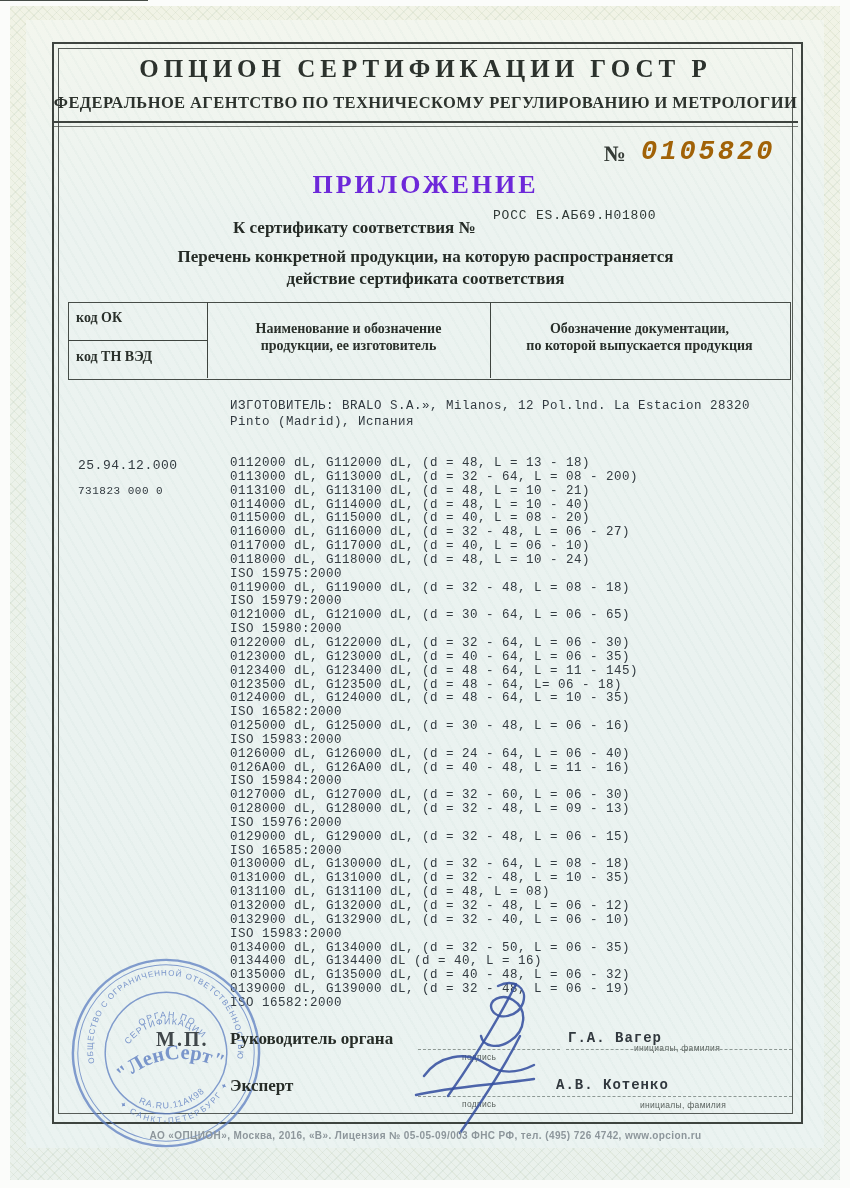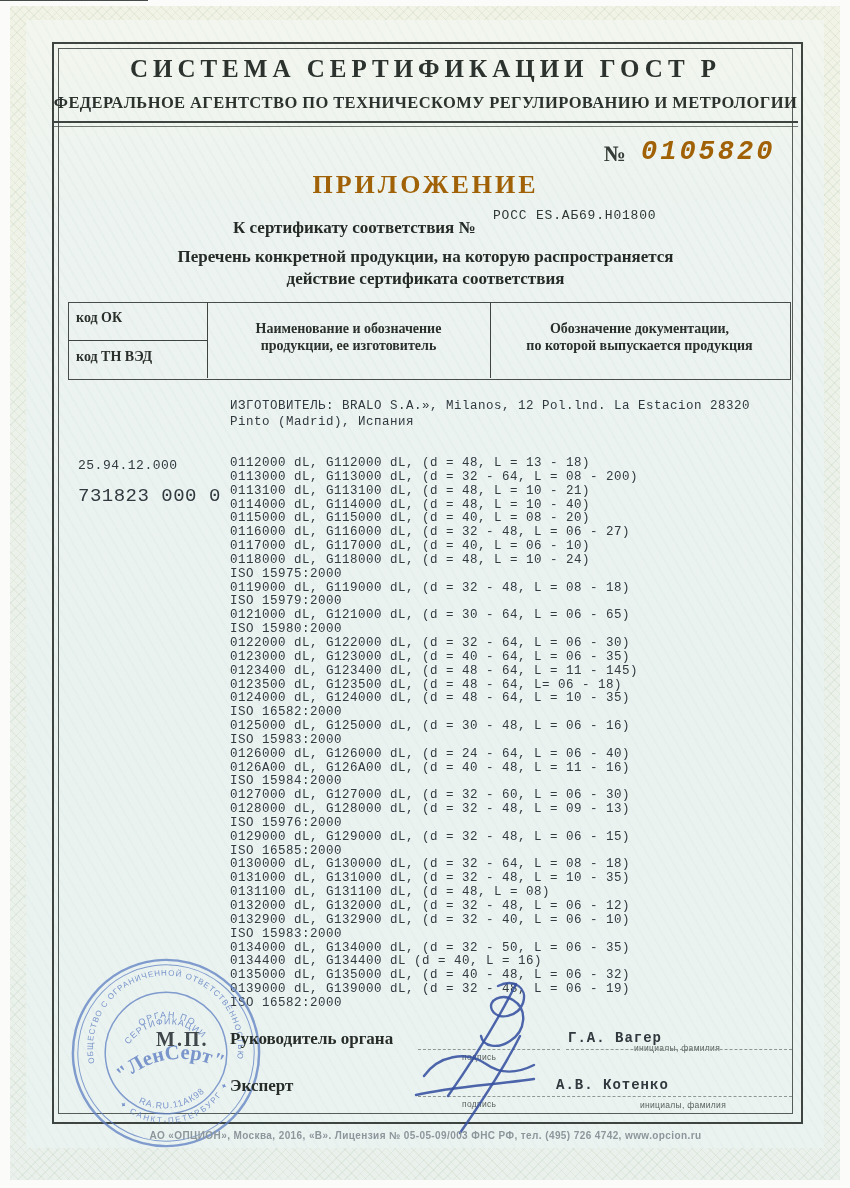--- a/index.html
+++ b/index.html
@@ -28,21 +28,21 @@
   .txt{position:absolute;color:#252b26;}
   .center{left:52px;width:747px;text-align:center;}
   .serif-bold{font-family:"Liberation Serif","DejaVu Serif",serif;font-weight:bold;}
   .mono{font-family:"Liberation Mono","DejaVu Sans Mono",monospace;}
   .sans{font-family:"Liberation Sans","DejaVu Sans",sans-serif;}
 
   .sys-title{top:55px;font-size:25px;letter-spacing:5px;color:#2c322d;}
   .agency{top:93px;font-size:16.5px;letter-spacing:.4px;color:#2c322d;}
   .num-sign{left:604px;top:141px;font-size:22px;color:#363c37;}
   .blank-num{left:641px;top:137px;font-size:27px;letter-spacing:3px;font-weight:bold;}
-  .doc-title{top:170px;font-size:26px;letter-spacing:3px;color:#a16207;}
+  .doc-title{top:170px;font-size:26px;letter-spacing:3px;color:#6d28d9;}
   .cert-label{left:233px;top:218px;font-size:17px;}
   .cert-number{left:493px;top:208px;font-size:13px;letter-spacing:.8px;color:#2e3734;}
   .cert-underline{left:488px;top:234px;width:148px;height:1px;background:#454b46;}
   .subtitle1{top:247px;font-size:17px;}
   .subtitle2{top:269px;font-size:17px;}
 
   .tbl-box{position:absolute;left:68px;top:302px;width:721px;height:76px;border:1px solid #464c47;}
   .tbl-v1{left:207px;top:302px;width:1px;height:76px;}
   .tbl-v2{left:490px;top:302px;width:1px;height:76px;}
   .tbl-h1{left:68px;top:340px;width:139px;height:1px;}
@@ -70,21 +70,21 @@
 <body>
 
 <div id="page">
 
   <div class="security-bg"></div>
   <div class="inner-bg"></div>
 
   <div class="frame-outer"></div>
   <div class="frame-inner"></div>
 
-  <div class="txt center serif-bold sys-title">СИСТЕМА СЕРТИФИКАЦИИ ГОСТ Р</div>
+  <div class="txt center serif-bold sys-title">ОПЦИОН СЕРТИФИКАЦИИ ГОСТ Р</div>
   <div class="txt center serif-bold agency">ФЕДЕРАЛЬНОЕ АГЕНТСТВО ПО ТЕХНИЧЕСКОМУ РЕГУЛИРОВАНИЮ И МЕТРОЛОГИИ</div>
   <div class="rule" style="left:53px;top:121px;width:745px;height:2px;"></div>
   <div class="rule" style="left:53px;top:126px;width:745px;height:1px;opacity:.7;"></div>
 
   <div class="txt num-sign serif-bold">№</div>
   <div class="txt mono blank-num" style="color:#a16207;font-style:italic;">0105820</div>
 
   <div class="txt center serif-bold doc-title">ПРИЛОЖЕНИЕ</div>
   <div class="txt serif-bold cert-label">К сертификату соответствия №</div>
   <div class="txt mono cert-number">РОСС ES.АБ69.Н01800</div>
@@ -99,21 +99,21 @@
   <div class="txt th" style="left:76px;top:310px;">код ОК</div>
   <div class="txt th" style="left:76px;top:349px;text-align:center;">код ТН ВЭД</div>
   <div class="txt th th-c" style="left:207px;top:320px;width:283px;">Наименование и обозначение
 продукции, ее изготовитель</div>
   <div class="txt th th-c" style="left:490px;top:320px;width:299px;">Обозначение документации,
 по которой выпускается продукция</div>
 
   <div class="txt mono body-mono manufacturer">ИЗГОТОВИТЕЛЬ: BRALO S.A.», Milanos, 12 Pol.lnd. La Estacion 28320
 Pinto (Madrid), Испания</div>
   <div class="txt mono body-mono code-ok">25.94.12.000</div>
-  <div class="txt mono body-mono" style="left:78px;top:485px;font-size:19px;">731823 000 0</div>
+  <div class="txt mono body-mono" style="left:78px;top:485px;font-size:11px;">731823 000 0</div>
   <div class="txt mono body-mono products">0112000 dL, G112000 dL, (d = 48, L = 13 - 18)
 0113000 dL, G113000 dL, (d = 32 - 64, L = 08 - 200)
 0113100 dL, G113100 dL, (d = 48, L = 10 - 21)
 0114000 dL, G114000 dL, (d = 48, L = 10 - 40)
 0115000 dL, G115000 dL, (d = 40, L = 08 - 20)
 0116000 dL, G116000 dL, (d = 32 - 48, L = 06 - 27)
 0117000 dL, G117000 dL, (d = 40, L = 06 - 10)
 0118000 dL, G118000 dL, (d = 48, L = 10 - 24)
 ISO 15975:2000
 0119000 dL, G119000 dL, (d = 32 - 48, L = 08 - 18)

